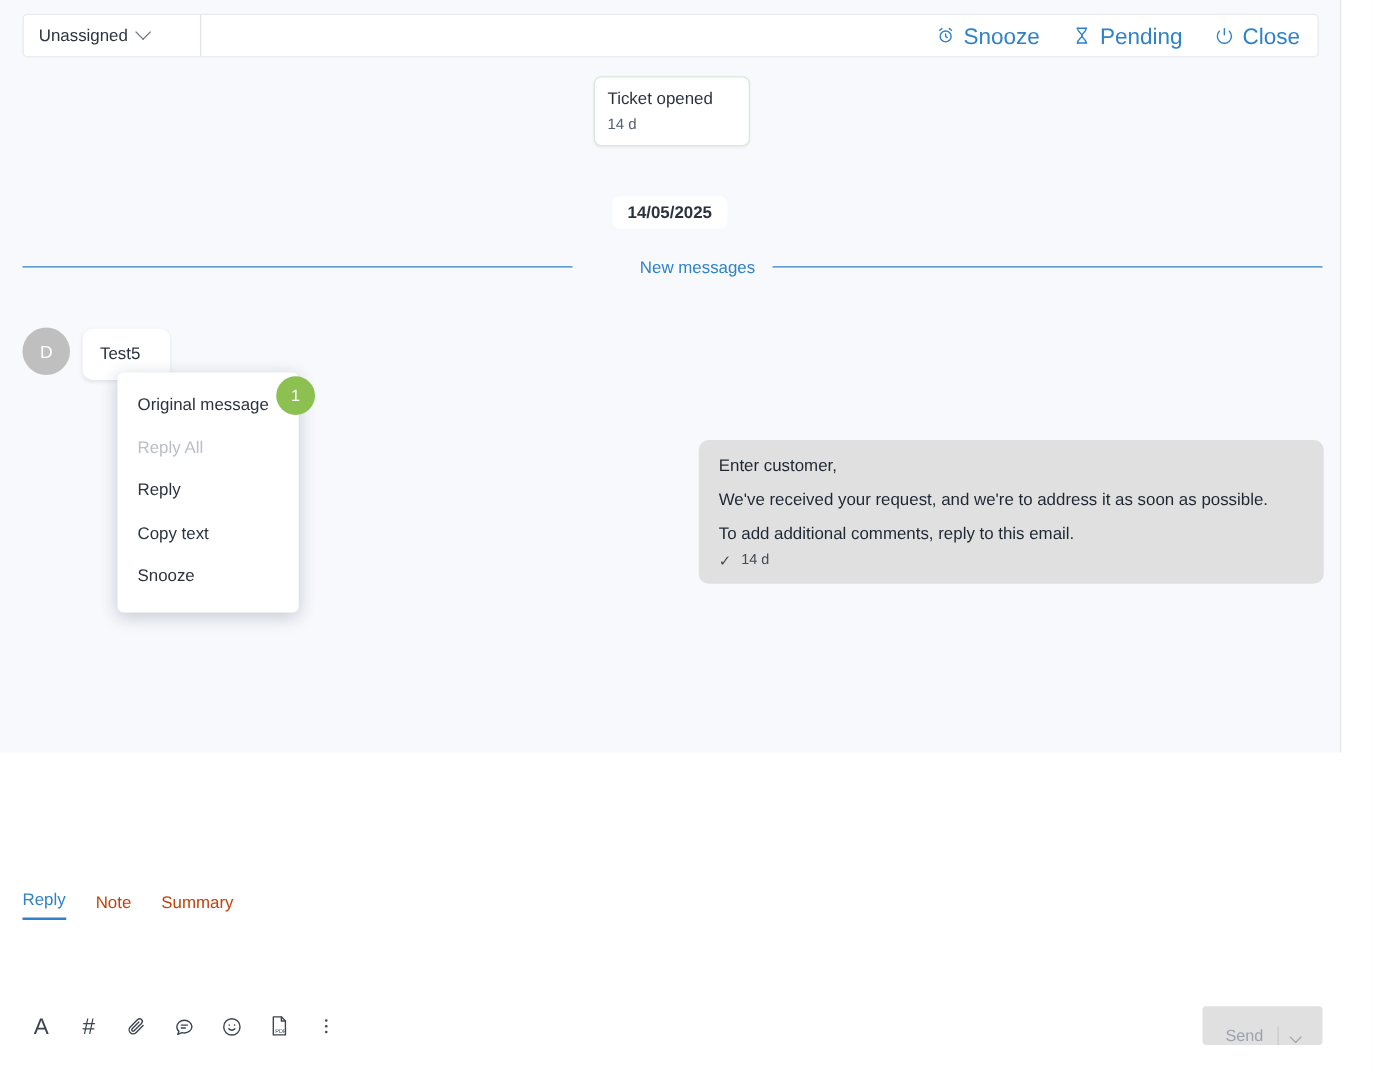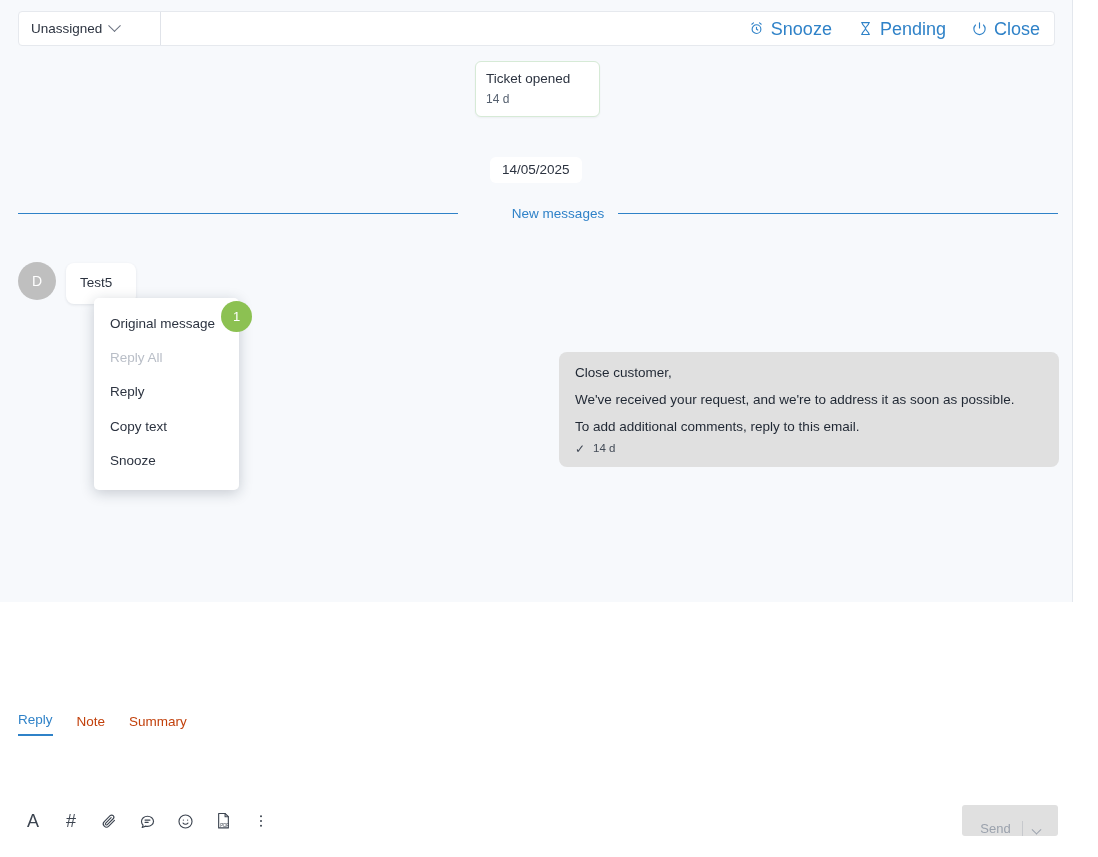--- a/index.html
+++ b/index.html
@@ -86,20 +86,21 @@
   .ticket-opened .t2 { font-size: 12px; color: #55606f; margin-top: 4px; line-height: 1.2; }
 
   .date-chip {
     position: absolute;
     left: 490px; top: 157px;
     padding: 5px 12px 6px;
     background: #ffffff;
     border-radius: 6px;
     font-size: 13.5px;
     color: #2c3340;
+    font-weight: bold;
   }
 
   .new-messages {
     position: absolute;
     left: 18px; top: 207px;
     width: 1040px;
     display: flex; align-items: center;
     gap: 14px;
   }
   .nm-line { flex: 1 1 auto; height: 1px; background: #2f82c8; }
@@ -328,21 +329,21 @@
     <div class="ctx-menu">
       <div class="ctx-item">Original message</div>
       <div class="ctx-item disabled">Reply All</div>
       <div class="ctx-item">Reply</div>
       <div class="ctx-item">Copy text</div>
       <div class="ctx-item">Snooze</div>
     </div>
     <div class="ctx-badge">1</div>
 
     <div class="out-bubble">
-      <p>Close customer,</p>
+      <p>Enter customer,</p>
       <p>We've received your request, and we're to address it as soon as possible.</p>
       <p>To add additional comments, reply to this email.</p>
       <div class="out-meta">
         <span class="tick">✓</span>
         <span>14 d</span>
       </div>
     </div>
 
     <div class="tabs">
       <div class="tab active">Reply</div>

